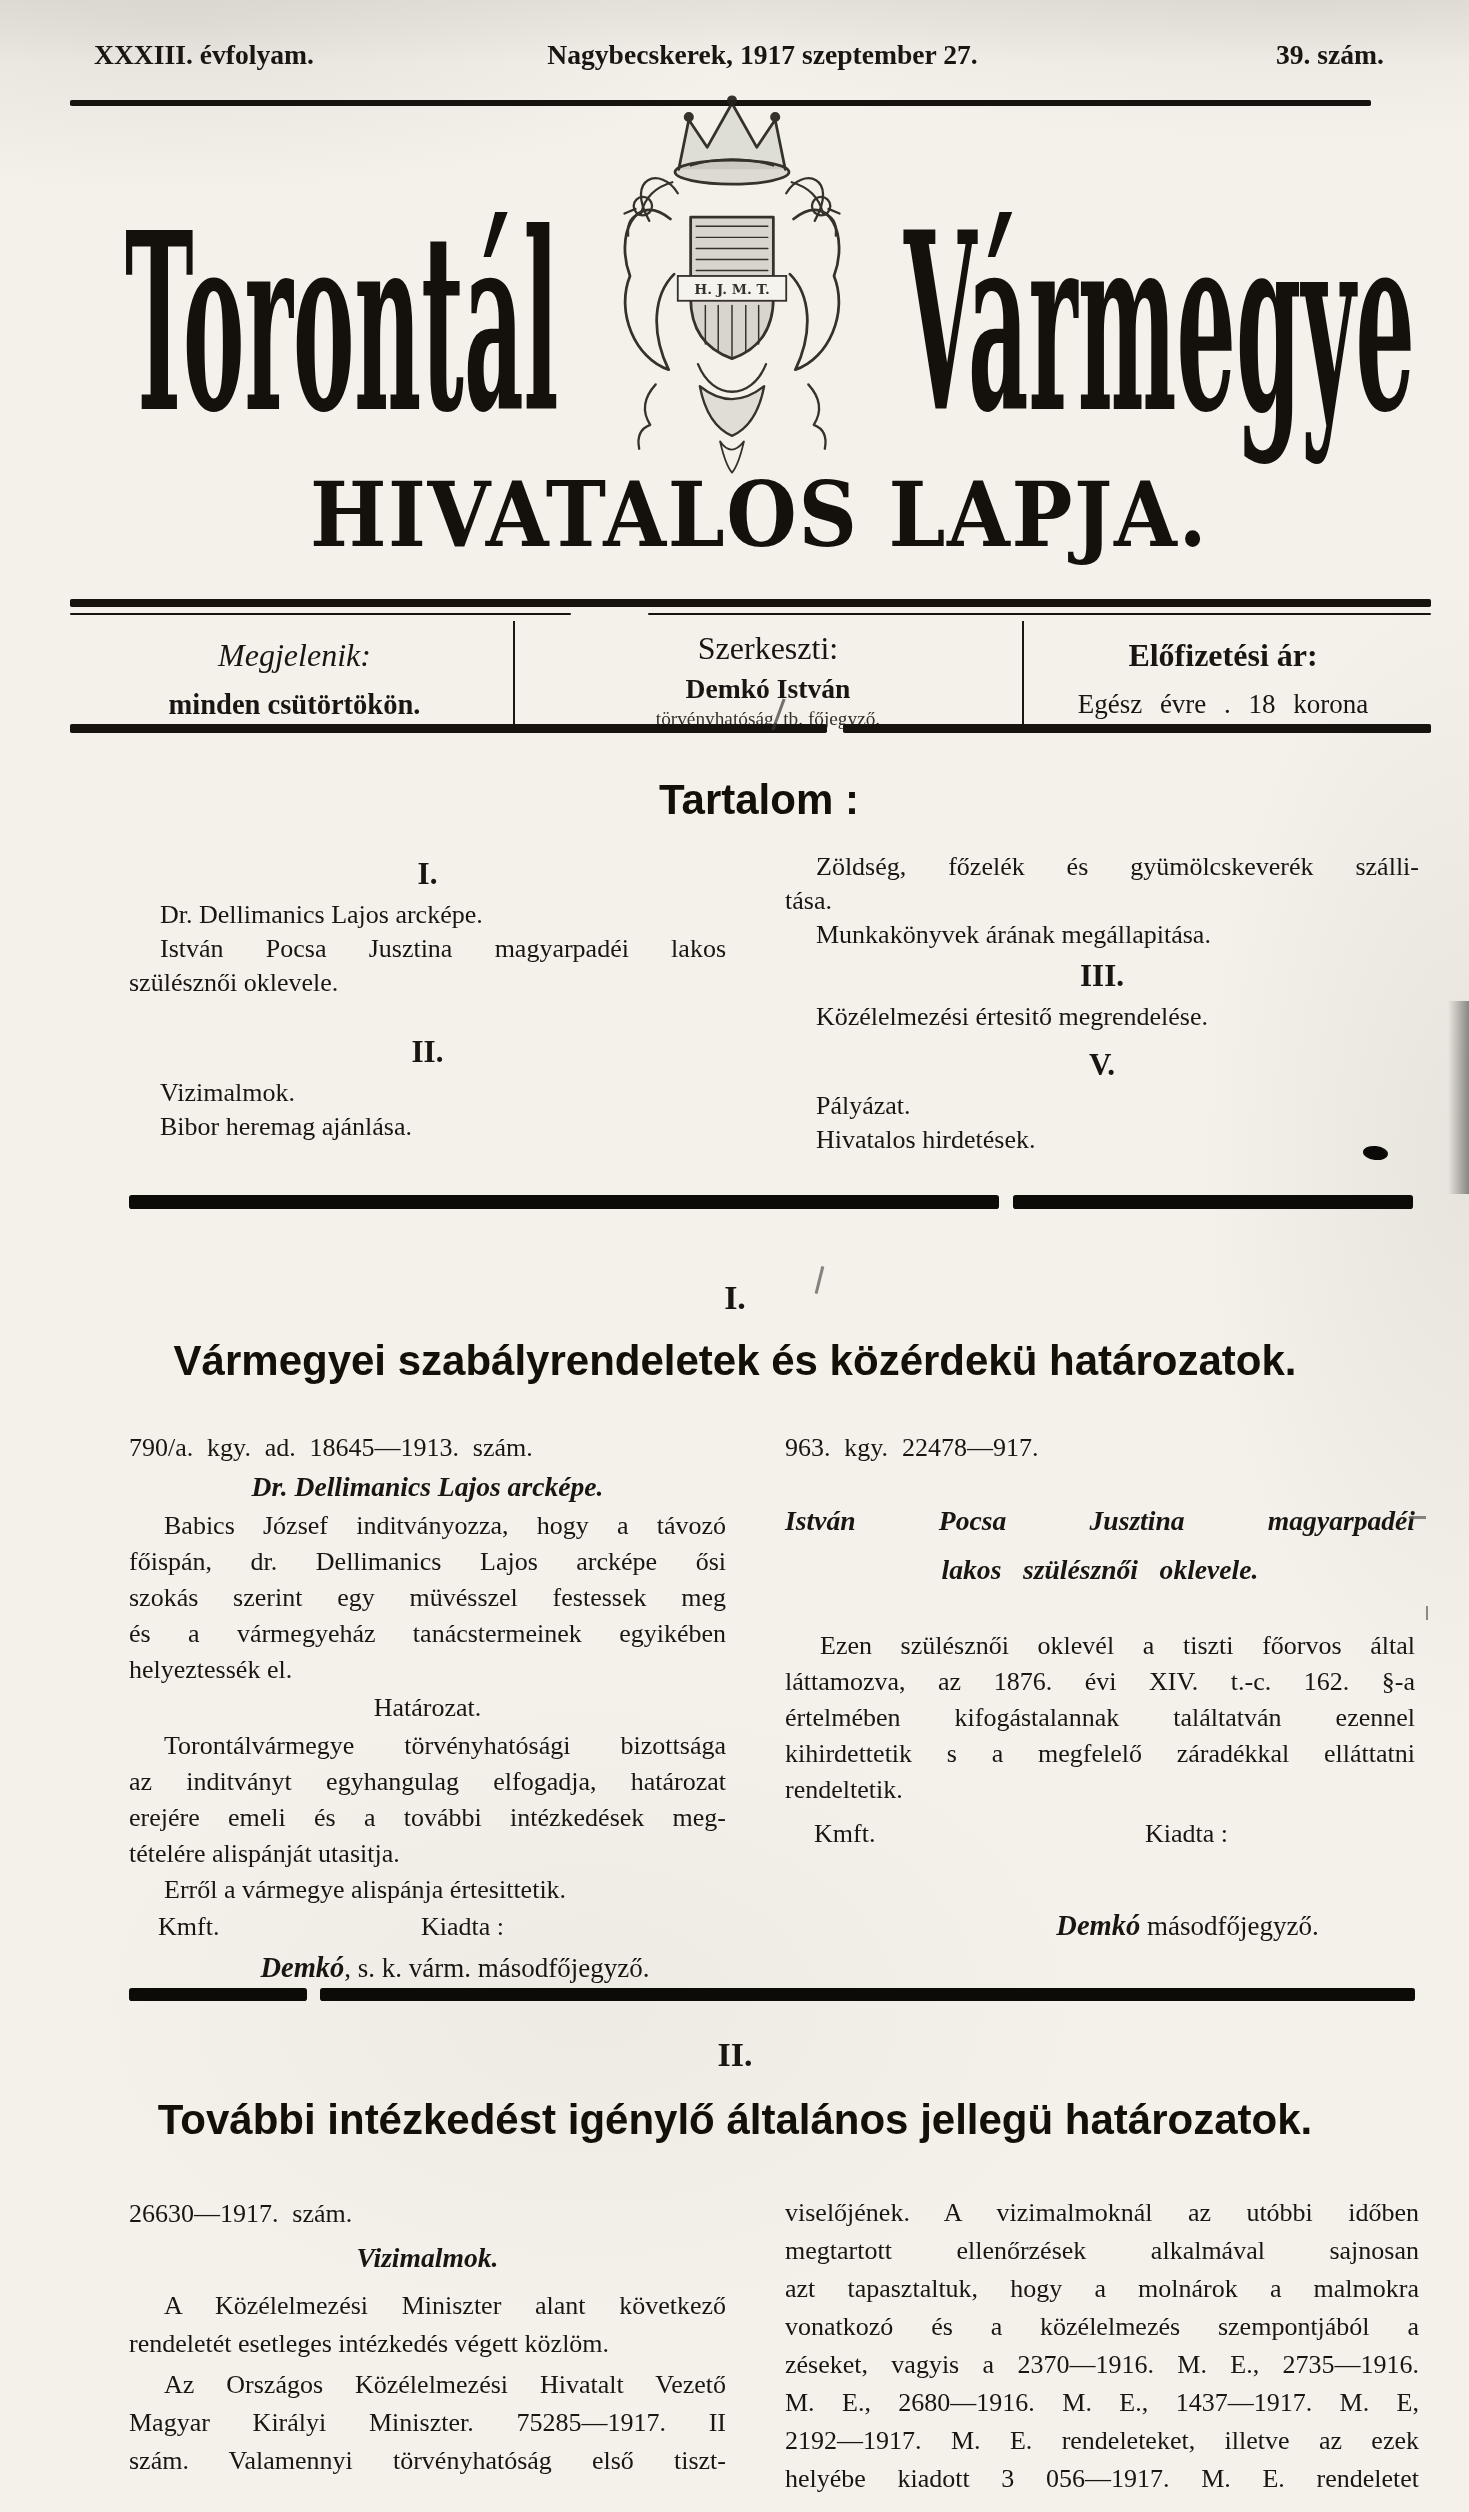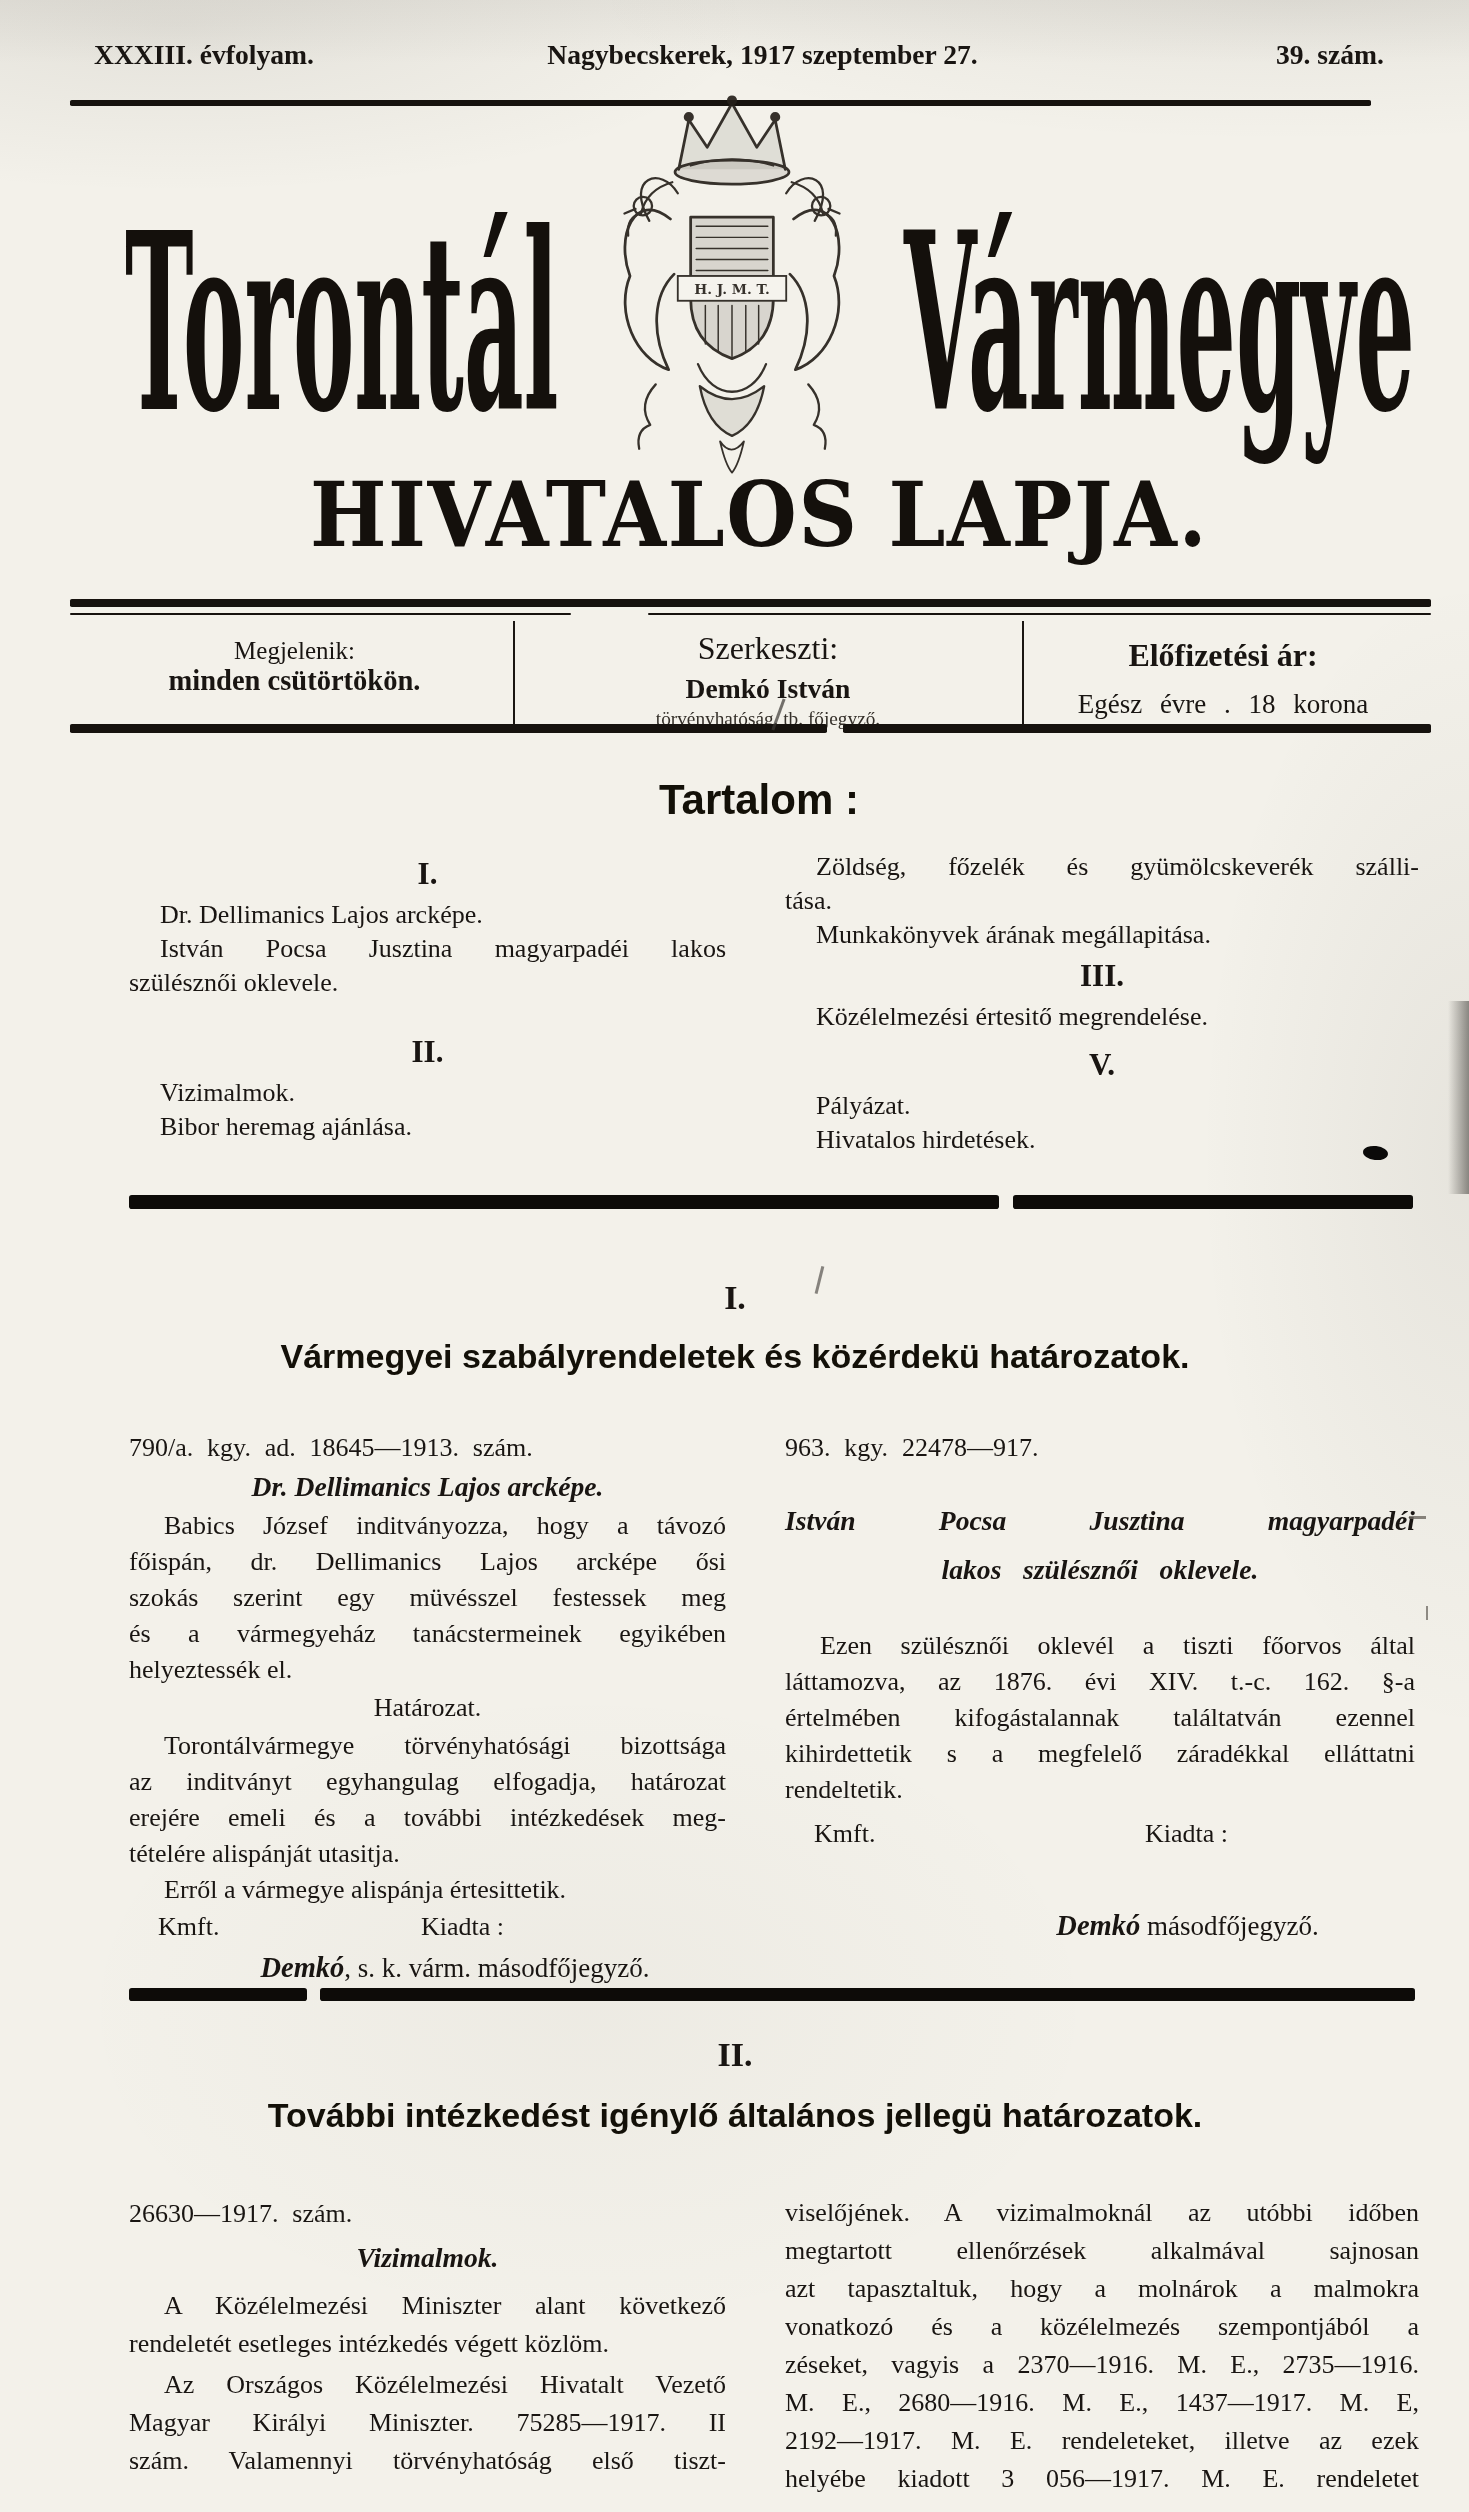--- a/index.html
+++ b/index.html
@@ -30,21 +30,21 @@
   #subtitle span{display:inline-block;transform:scaleX(.9);font-family:"DejaVu Serif",serif;font-weight:bold;font-size:90px;letter-spacing:1.8px;color:#14100c;}
   
   #rule-a1{top:599px;left:70px;width:1361px;height:8.3px;}
   #rule-a2a{top:613px;left:70px;width:501px;height:1.8px;}
   #rule-a2b{top:613px;left:648px;width:783px;height:1.8px;}
   .vline{position:absolute;width:1.8px;background:#1a1612;}
   #v1{left:513px;top:621px;height:103px;}
   #v2{left:1022px;top:621px;height:103px;}
   .cell{position:absolute;text-align:center;}
   #cell1{left:83px;top:637px;width:423px;}
-  #cell1 .a{font-size:25px;margin-bottom:0;}
+  #cell1 .a{font-size:32px;margin-bottom:15px;font-style:italic;}
   #cell1 .b{font-weight:bold;font-size:28.5px;}
   #cell2{left:520px;top:630px;width:496px;}
   #cell2 .a{font-size:32px;margin-bottom:5.5px;}
   #cell2 .b{font-weight:bold;font-size:27.6px;margin-bottom:3.7px;}
   #cell2 .c{font-size:19.3px;color:#342f29;}
   #cell3{left:1029px;top:637px;width:388px;}
   #cell3 .a{font-weight:bold;font-size:32px;margin-bottom:14.7px;}
   #cell3 .b{font-size:27px;word-spacing:11px;}
   #rule-b1{top:724px;left:70px;width:757px;height:9.2px;}
   #rule-b2{top:724px;left:843px;width:588px;height:9.2px;}
@@ -61,21 +61,21 @@
   .toc-line.gap{margin-top:27.6px;}
   .toc-line.gap-sm{margin-top:7.3px;}
   
   .bar{position:absolute;background:#0d0b08;border-radius:2.8px;}
   #bar1a{top:1195px;left:129px;width:870px;height:13.8px;}
   #bar1b{top:1195px;left:1013px;width:400px;height:13.8px;}
   #bar2a{top:1988px;left:129px;width:178px;height:13px;}
   #bar2b{top:1988px;left:320px;width:1095px;height:13px;}
   .sec-num{position:absolute;left:0;width:100%;text-align:center;font-weight:bold;font-size:34px;}
   #sec1-num{top:1279px;} #sec2-num{top:2036px;}
-  .sec-title{position:absolute;left:0;width:100%;text-align:center;font-family:"Liberation Sans",sans-serif;font-weight:bold;font-size:34px;color:#131008;}
+  .sec-title{position:absolute;left:0;width:100%;text-align:center;font-family:"Liberation Sans",sans-serif;font-weight:bold;font-size:42px;color:#131008;}
   #sec1-title{top:1337px;} #sec2-title{top:2096px;}
   
   .col{position:absolute;font-size:26px;}
   #col1-left{top:1429px;left:129px;width:597px;}
   #col1-right{top:1429px;left:785px;width:630px;}
   #col2-left{top:2195px;left:129px;width:597px;}
   #col2-right{top:2194px;left:785px;width:634px;}
   .line{height:36px;line-height:36px;text-align:justify;text-align-last:justify;}
   #col2-left .line,#col2-right .line{height:38px;line-height:38px;}
   .line.first{text-indent:35px;}

